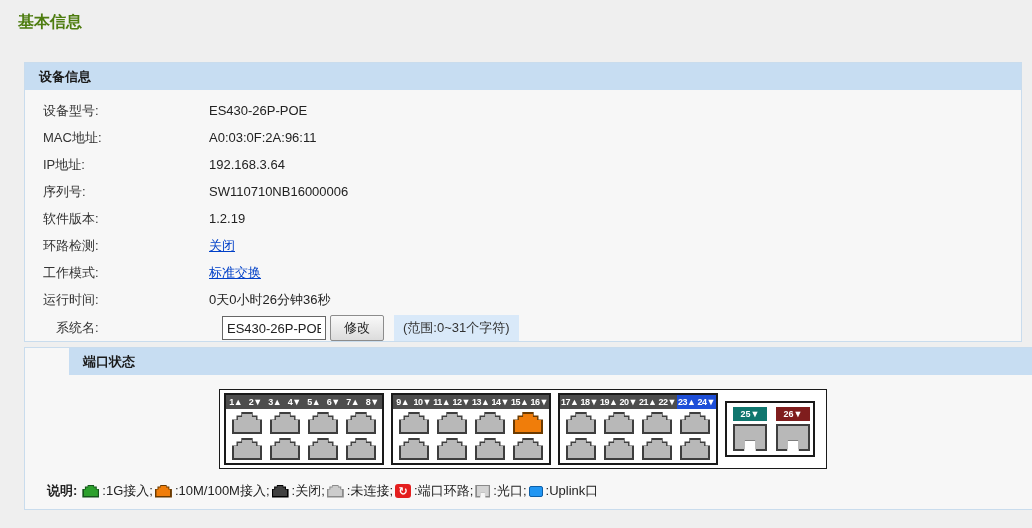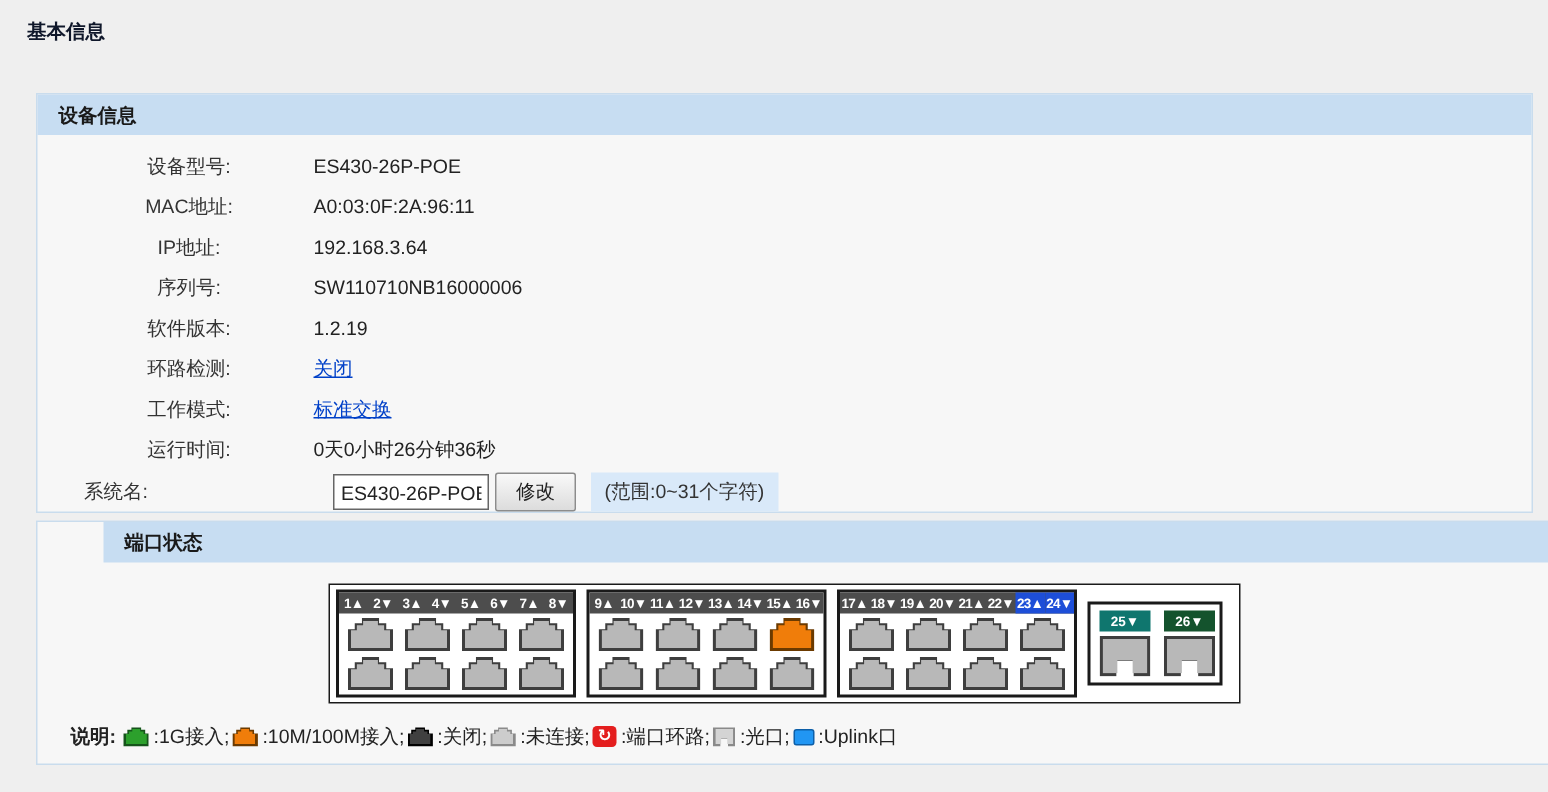--- a/index.html
+++ b/index.html
@@ -5,35 +5,35 @@
   html,body{margin:0;padding:0;}
   body{
     width:1032px;height:528px;
     background:#efefef;
     font-family:"Liberation Sans","DejaVu Sans",sans-serif;
     position:relative;overflow:hidden;
     color:#333;
   }
   .page-title{
     position:absolute;left:18px;top:12px;
-    font-size:13px;font-weight:bold;color:#0f172a;
+    font-size:16px;font-weight:bold;color:#4d7c0f;
   }
   .panel{
     position:absolute;left:24px;width:996px;
     border:1px solid #c9dced;background:#f7f7f7;
     box-sizing:content-box;
   }
   .panel-device{top:62px;height:278px;}
   .panel-port{top:347px;height:161px;padding-left:44px;}
   .panel-header{
     height:27px;background:#c7ddf2;
     display:flex;align-items:center;
     padding-left:14px;font-size:13px;font-weight:bold;color:#1a1a1a;
   }
-  .info-rows{padding-top:7px;text-align:center;}
+  .info-rows{padding-top:7px;}
   .info-row{display:flex;align-items:center;height:27px;padding-left:18px;font-size:13px;}
   .info-label{width:166px;color:#333;}
   .info-value{color:#222;}
   a.link{color:#0040c8;text-decoration:underline;cursor:pointer;}
   .sysname-row{display:flex;align-items:center;height:30px;padding-left:18px;font-size:13px;}
   .sysname-row .info-label{width:166px;margin-left:13px;}
   .sys-input{
     width:94px;height:18px;font-size:13px;color:#222;
     border:1px solid #666;background:#fff;padding:2px 4px;
     font-family:"Liberation Sans","DejaVu Sans",sans-serif;
@@ -295,21 +295,21 @@
       </div>
       <div class="sfp-box">
         <div class="sfp-col">
           <div class="sfp-header" style="background: #0f766e;">25▼</div>
           <span class="shapebox sfp-port" style="--fc: #b8b8b8; --bc: #3e3e3e;">
             <span class="shape-outer sfp-shape"></span>
             <span class="shape-inner sfp-shape"></span>
           </span>
         </div>
         <div class="sfp-col">
-          <div class="sfp-header" style="background: #14532d;">26▼</div>
+          <div class="sfp-header" style="background: #7f1d1d;">26▼</div>
           <span class="shapebox sfp-port" style="--fc: #b8b8b8; --bc: #3e3e3e;">
             <span class="shape-outer sfp-shape"></span>
             <span class="shape-inner sfp-shape"></span>
           </span>
         </div>
       </div>
     </div>
   <div class="legend">
     <span class="legend-title">说明:</span>
     <span style="display:inline-flex;align-items:center;">

